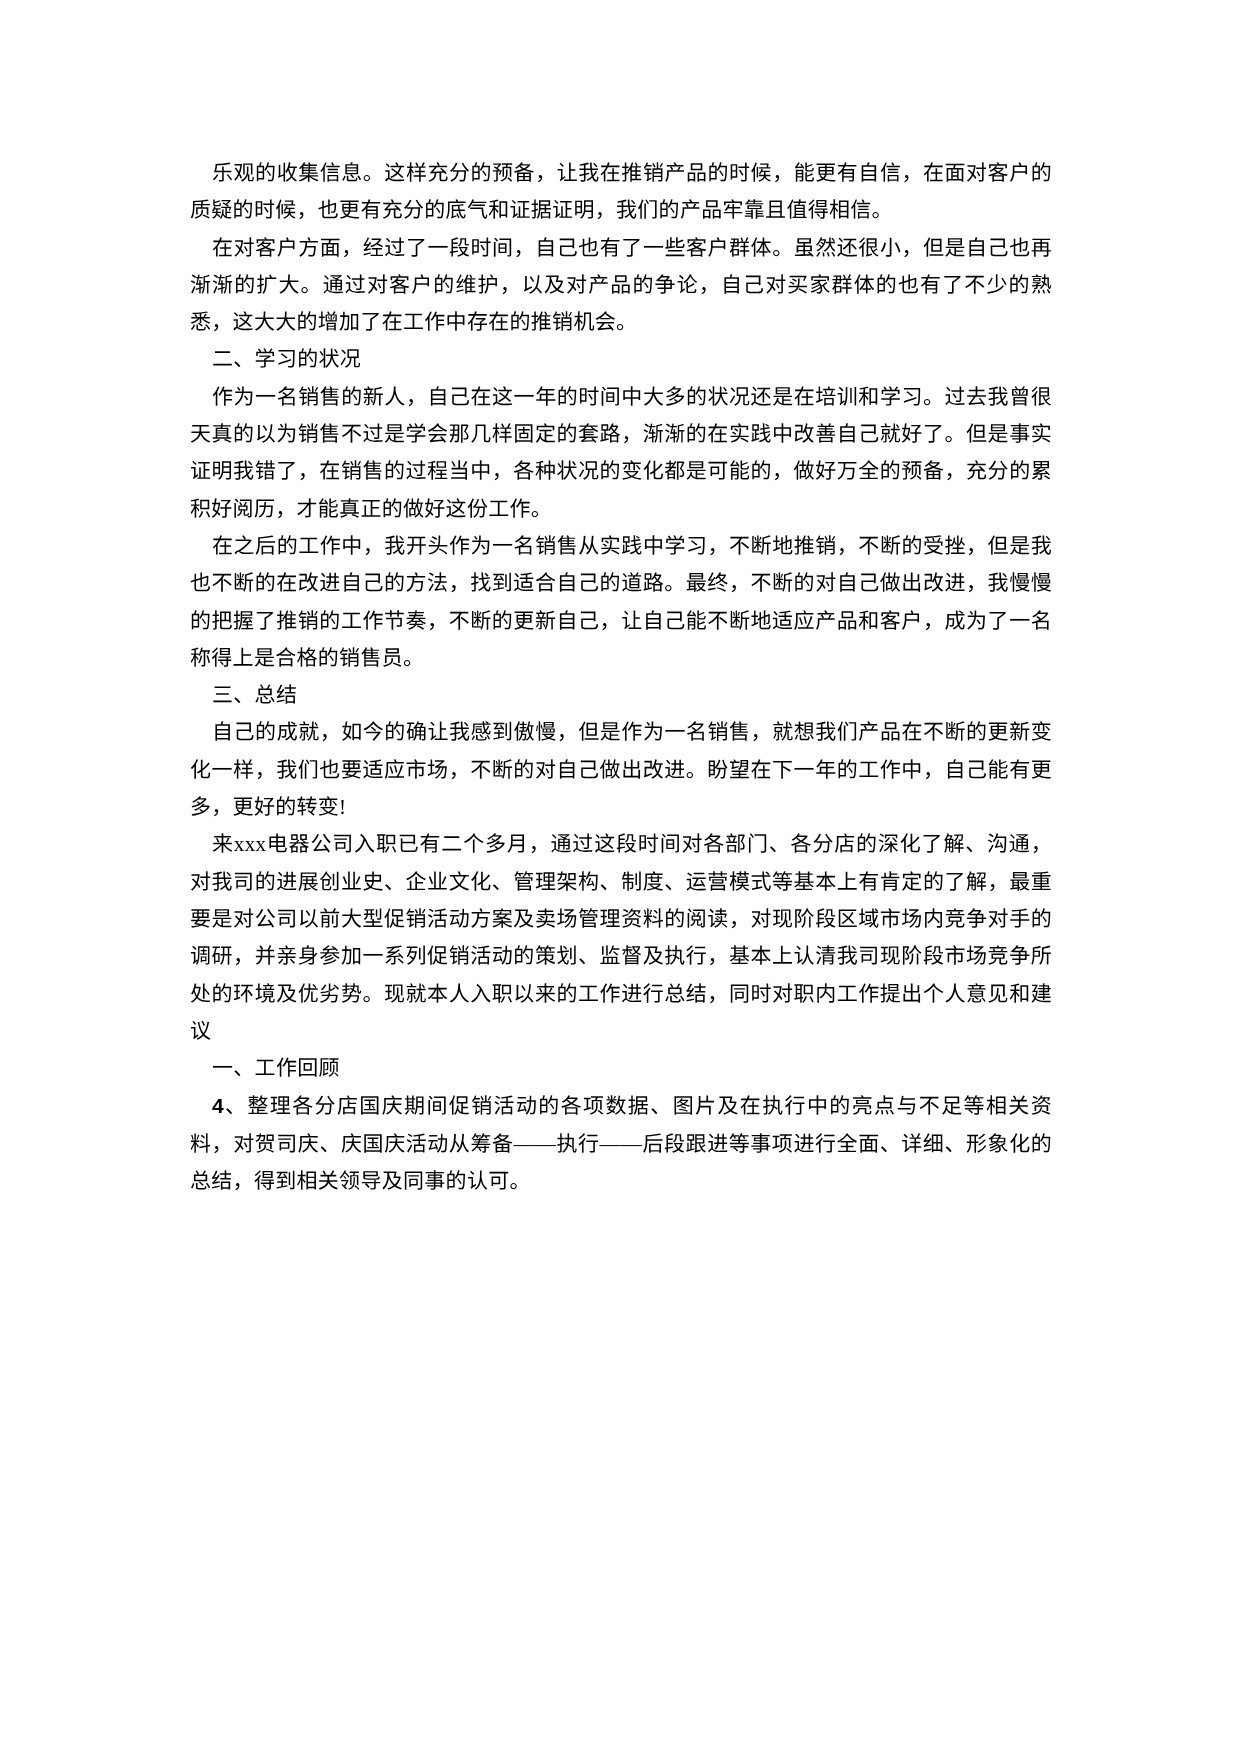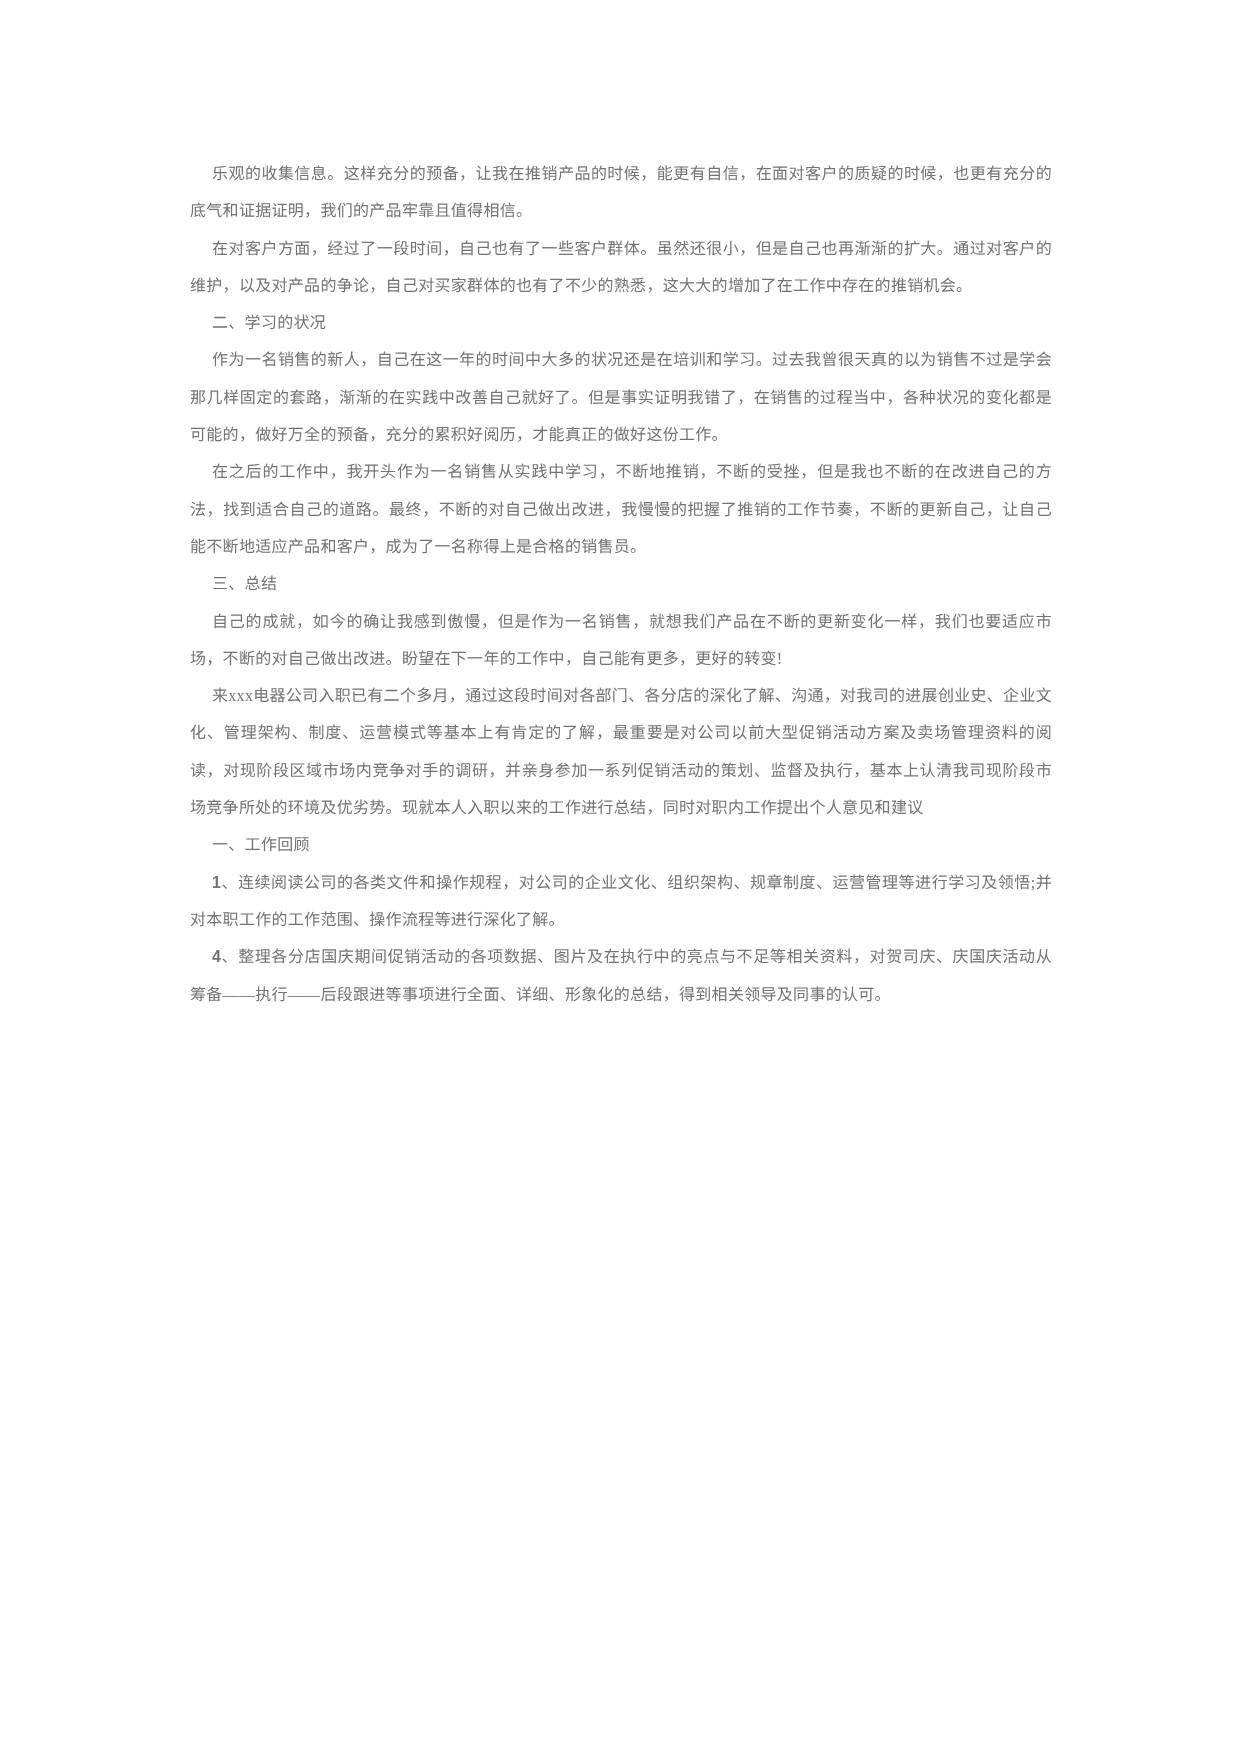--- a/index.html
+++ b/index.html
@@ -13,23 +13,23 @@
     height: 1753px;
     background: #ffffff;
     overflow: hidden;
     font-family: "Liberation Serif", serif;
   }
   .content {
     position: absolute;
     left: 190px;
     top: 155px;
     width: 862px;
-    font-size: 16px;
+    font-size: 21px;
     line-height: 37.3px;
-    color: #737373;
+    color: #000000;
     text-align: justify;
     letter-spacing: 0.3px;
   }
   .para {
     margin: 0;
     padding: 0;
     text-indent: 22px;
   }
   .para.doc-heading {
     text-indent: 0;
@@ -49,16 +49,15 @@
   <div class="content" id="doc-content">
       <p class="para body">乐观的收集信息。这样充分的预备，让我在推销产品的时候，能更有自信，在面对客户的质疑的时候，也更有充分的底气和证据证明，我们的产品牢靠且值得相信。</p>
       <p class="para body">在对客户方面，经过了一段时间，自己也有了一些客户群体。虽然还很小，但是自己也再渐渐的扩大。通过对客户的维护，以及对产品的争论，自己对买家群体的也有了不少的熟悉，这大大的增加了在工作中存在的推销机会。</p>
       <p class="para section-heading">二、学习的状况</p>
       <p class="para body">作为一名销售的新人，自己在这一年的时间中大多的状况还是在培训和学习。过去我曾很天真的以为销售不过是学会那几样固定的套路，渐渐的在实践中改善自己就好了。但是事实证明我错了，在销售的过程当中，各种状况的变化都是可能的，做好万全的预备，充分的累积好阅历，才能真正的做好这份工作。</p>
       <p class="para body">在之后的工作中，我开头作为一名销售从实践中学习，不断地推销，不断的受挫，但是我也不断的在改进自己的方法，找到适合自己的道路。最终，不断的对自己做出改进，我慢慢的把握了推销的工作节奏，不断的更新自己，让自己能不断地适应产品和客户，成为了一名称得上是合格的销售员。</p>
       <p class="para section-heading">三、总结</p>
       <p class="para body">自己的成就，如今的确让我感到傲慢，但是作为一名销售，就想我们产品在不断的更新变化一样，我们也要适应市场，不断的对自己做出改进。盼望在下一年的工作中，自己能有更多，更好的转变!</p>
       <p class="para body">来xxx电器公司入职已有二个多月，通过这段时间对各部门、各分店的深化了解、沟通，对我司的进展创业史、企业文化、管理架构、制度、运营模式等基本上有肯定的了解，最重要是对公司以前大型促销活动方案及卖场管理资料的阅读，对现阶段区域市场内竞争对手的调研，并亲身参加一系列促销活动的策划、监督及执行，基本上认清我司现阶段市场竞争所处的环境及优劣势。现就本人入职以来的工作进行总结，同时对职内工作提出个人意见和建议</p>
       <p class="para section-heading">一、工作回顾</p>
-      <p class="para list"><span class="num">1</span><span>、连续阅读公司的各类文件和操作规程，对公司的企业文化、组织架构、规章制度、运营管理等进行学习及领悟;并对本职工作的工作范围、操作流程等进行深化了解。</span></p>
       <p class="para list"><span class="num">4</span><span>、整理各分店国庆期间促销活动的各项数据、图片及在执行中的亮点与不足等相关资料，对贺司庆、庆国庆活动从筹备——执行——后段跟进等事项进行全面、详细、形象化的总结，得到相关领导及同事的认可。</span></p>
     </div>
 </div>
 
 </body></html>

